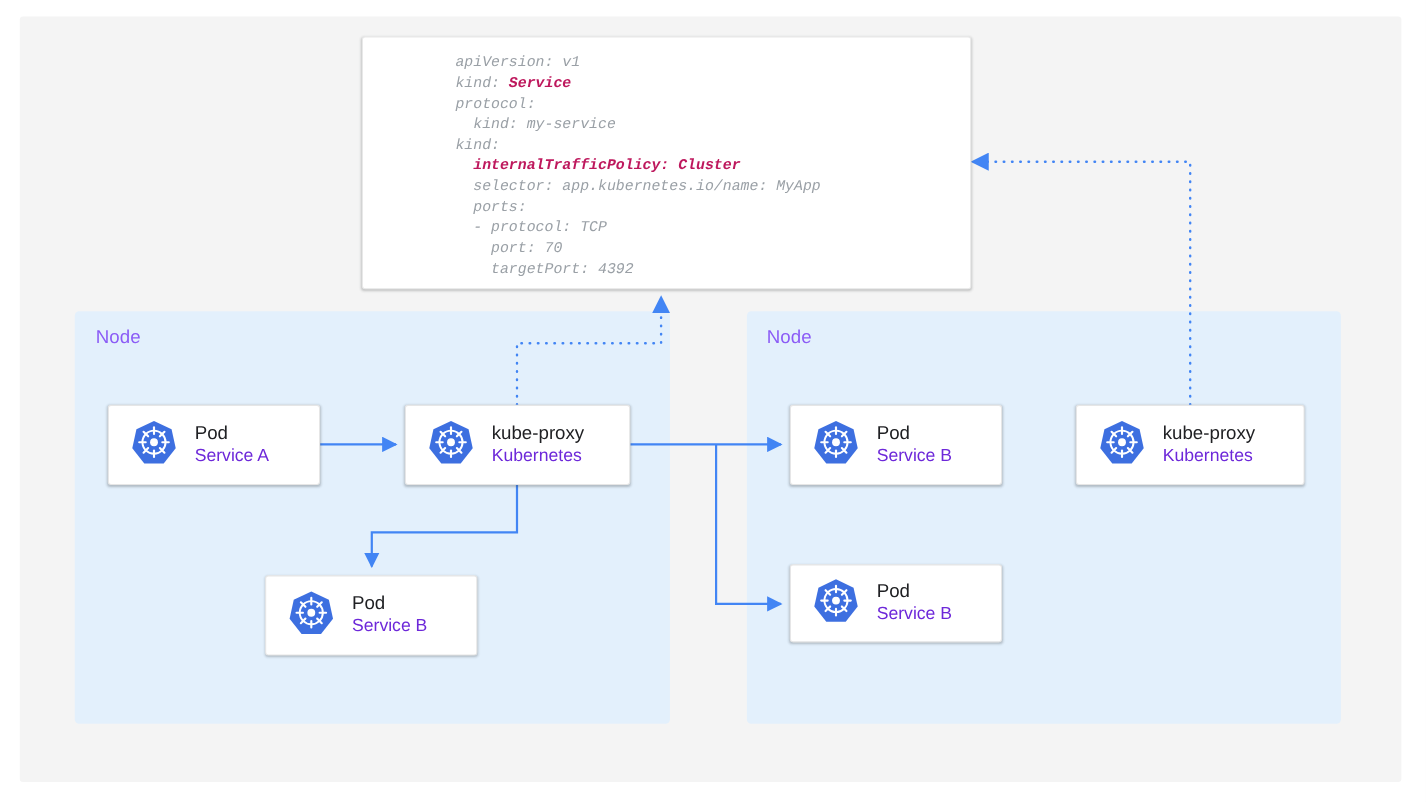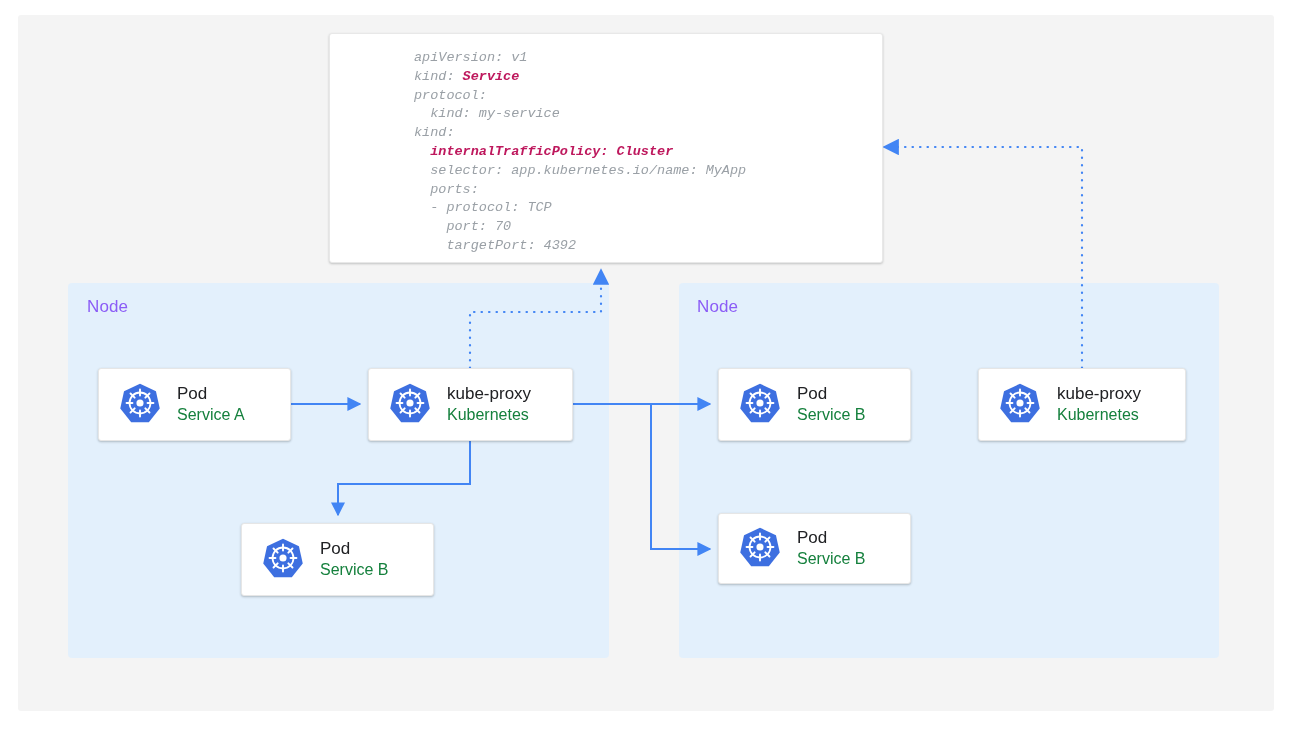--- a/index.html
+++ b/index.html
@@ -78,21 +78,21 @@
     justify-content: center;
     line-height: 1.22;
   }
   .card-title {
     font-size: 17px;
     color: #202124;
     white-space: nowrap;
   }
   .card-sub {
     font-size: 16px;
-    color: #15803d;
+    color: #6d28d9;
     white-space: nowrap;
   }
 
   
   .yaml-card {
     position: absolute;
     left: 329px;
     top: 33px;
     width: 554px;
     height: 230px;

